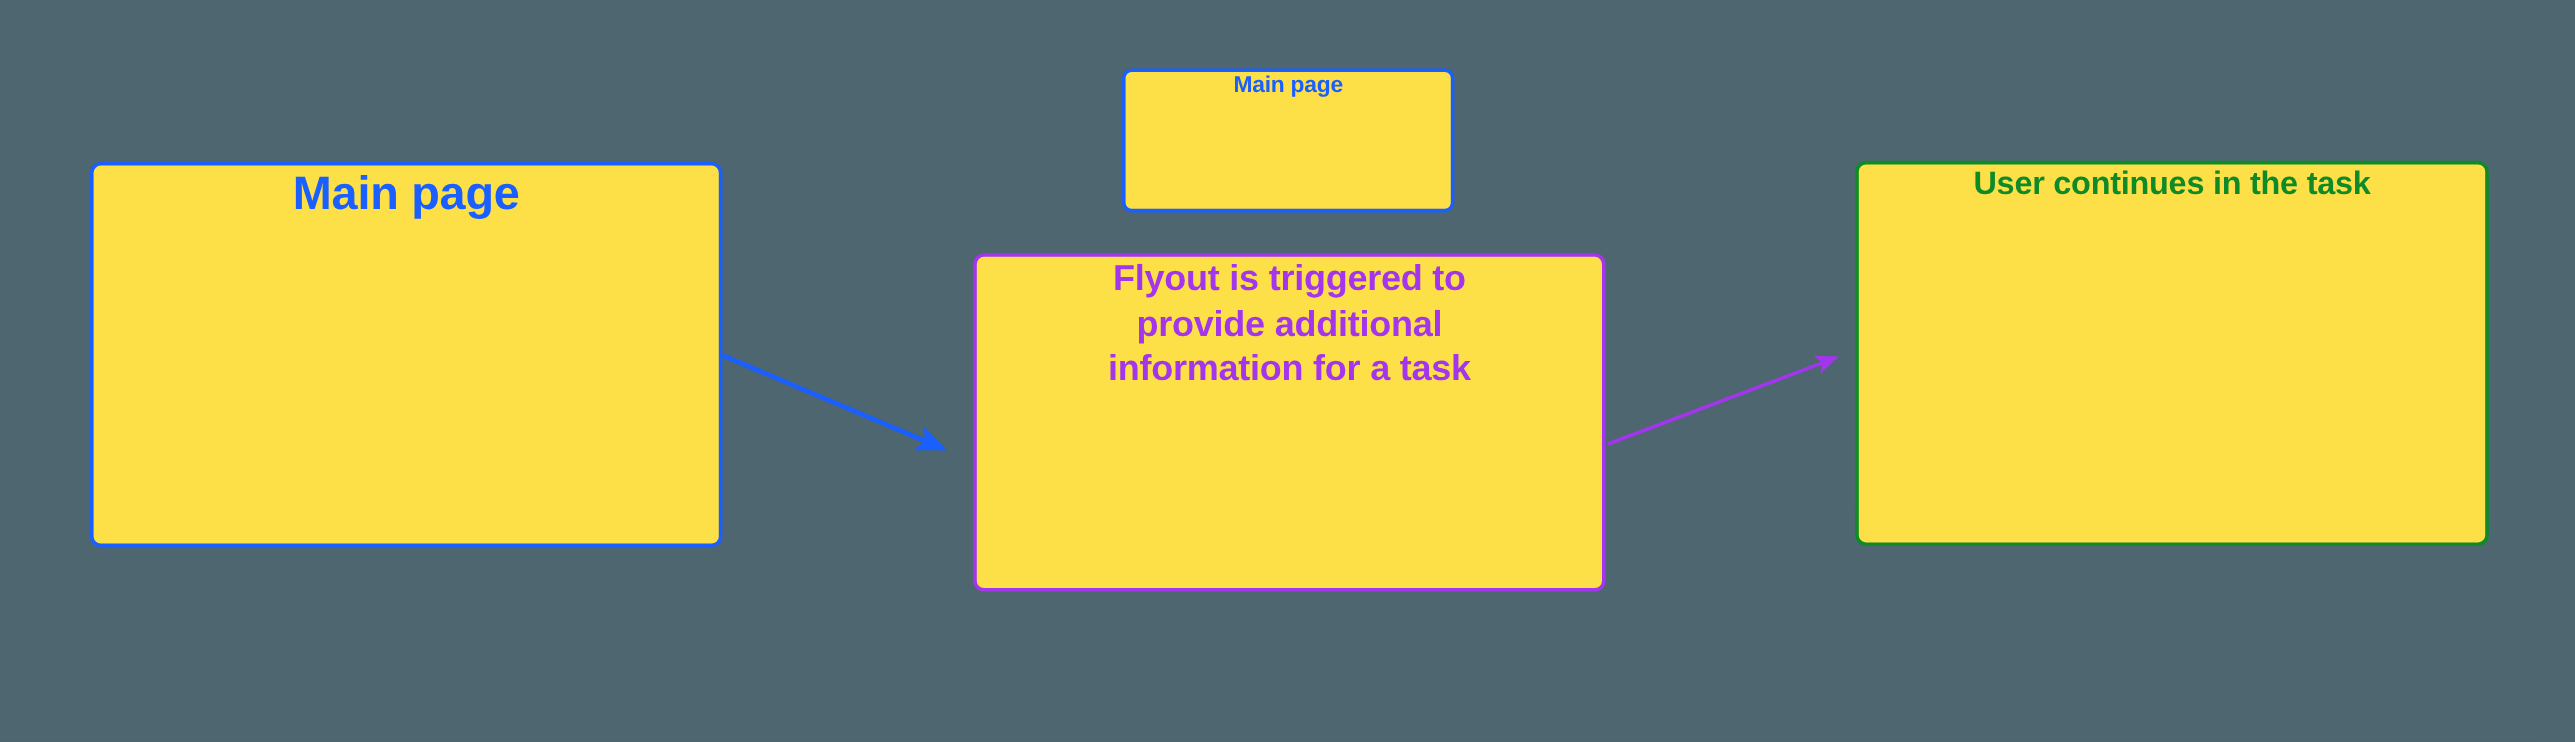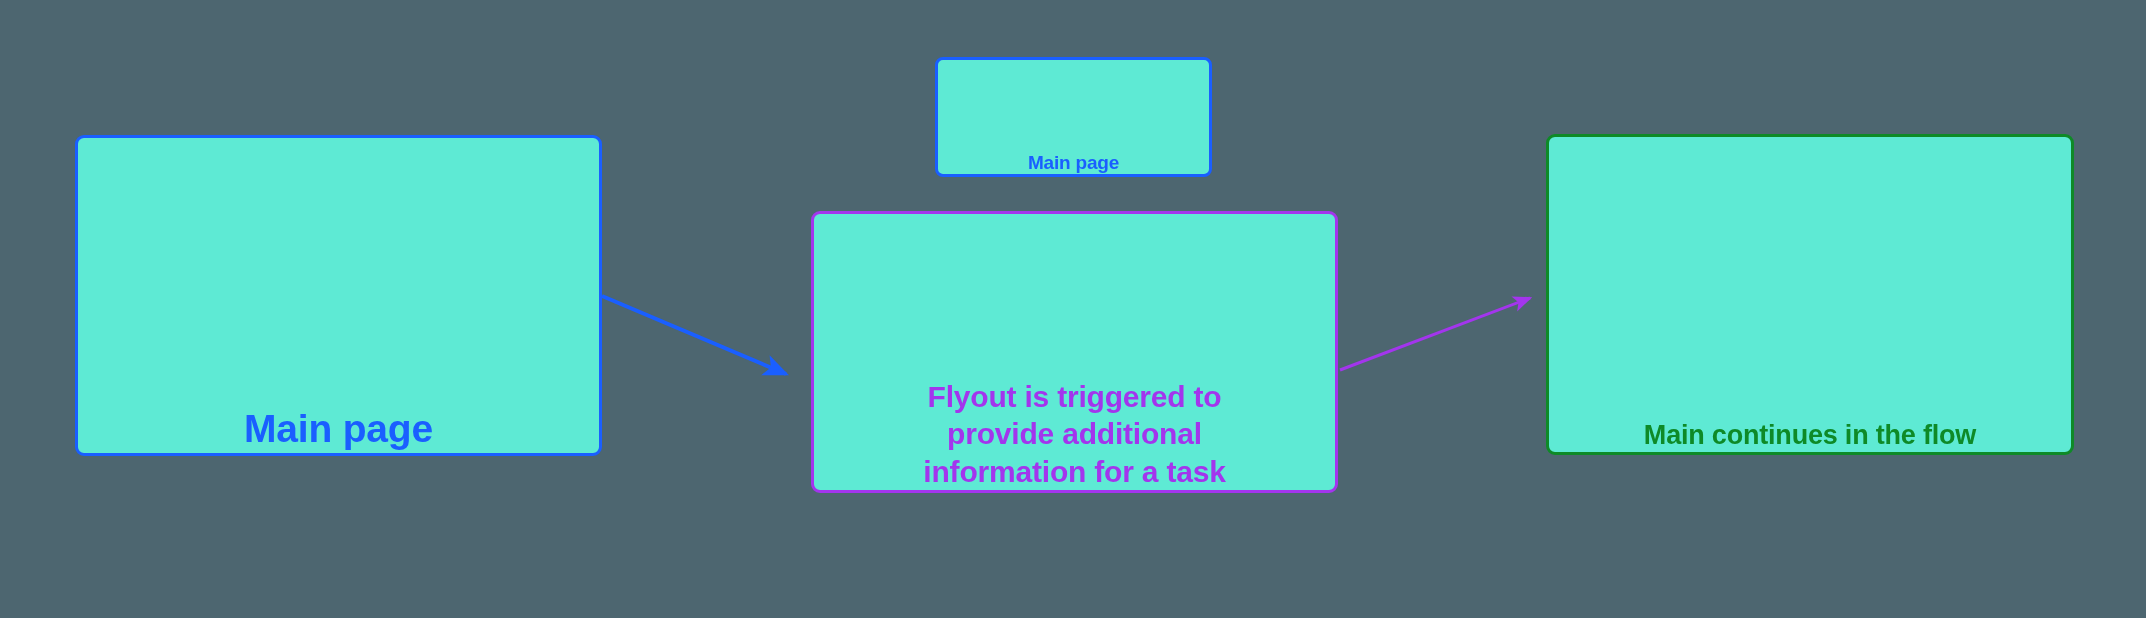--- a/index.html
+++ b/index.html
@@ -11,27 +11,27 @@
   #canvas {
     position: relative;
     width: 2146px;
     height: 618px;
     background: #4d6670;
     overflow: hidden;
     font-family: "Liberation Sans", sans-serif;
   }
   .node {
     position: absolute;
-    background: #5eead4;
+    background: #fde047;
     border-style: solid;
     border-width: 3px;
     border-radius: 9px;
     box-sizing: border-box;
     display: flex;
-    align-items: flex-end;
+    align-items: flex-start;
     justify-content: center;
     text-align: center;
   }
   .node-label {
     font-weight: bold;
     line-height: 1.22;
     letter-spacing: -0.2px;
     white-space: pre-line;
   }
 
@@ -124,16 +124,16 @@
     <span class="node-label">Main page</span>
   </div>
 
   <div class="node" id="node-flyout">
     <span class="node-label">Flyout is triggered to
 provide additional
 information for a task</span>
   </div>
 
   <div class="node" id="node-user-continues">
-    <span class="node-label">Main continues in the flow</span>
+    <span class="node-label">User continues in the task</span>
   </div>
 
 </div>
 
 </body></html>

